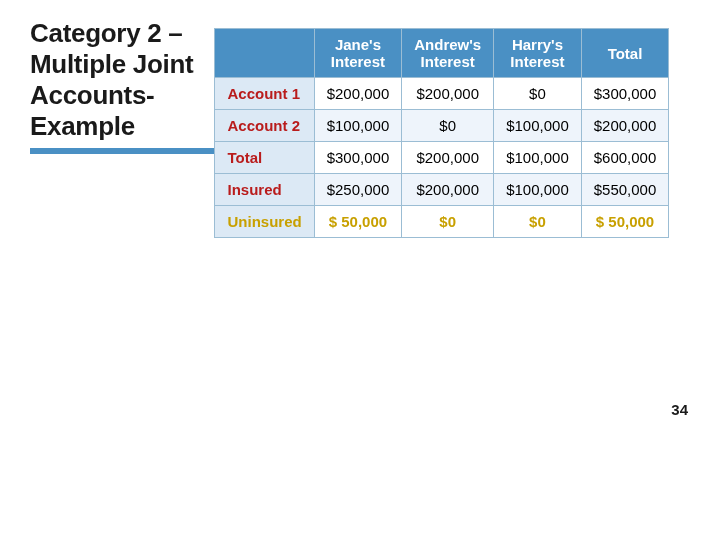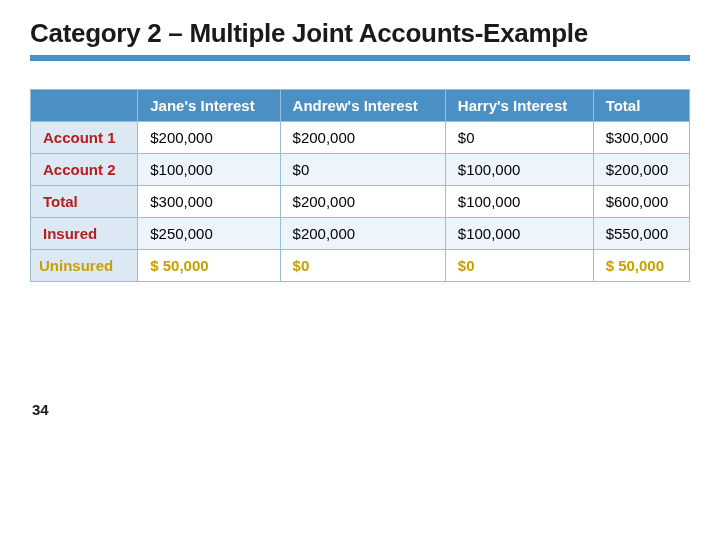--- a/index.html
+++ b/index.html
@@ -10,21 +10,21 @@
       font-family: Arial, Helvetica, sans-serif;
       position: relative;
       overflow: hidden;
     }
 
     .page-container {
       width: 720px;
       height: 428px;
       padding: 18px 30px 10px 30px;
       display: flex;
-      flex-direction: column;
+      flex-direction: row;
     }
 
     .title-area {
       margin-bottom: 18px;
     }
 
     .title-text {
       font-size: 26px;
       font-weight: bold;
       color: #1a1a1a;
@@ -44,21 +44,21 @@
     }
 
     table {
       width: 100%;
       border-collapse: collapse;
     }
 
     table th, table td {
       border: 1px solid #9bbdd4;
       padding: 7px 12px;
-      text-align: left;
+      text-align: center;
       font-size: 15px;
     }
 
     
     thead tr th {
       background: #4a90c4;
       color: #ffffff;
       font-weight: bold;
       font-size: 15px;
     }
@@ -81,21 +81,20 @@
       background: #ffffff;
     }
     tbody tr:nth-child(even) td:not(:first-child) {
       background: #eef4fb;
     }
 
     
     .uninsured-label {
       color: #c8a000 !important;
       font-weight: bold;
-      padding-left: 8px;
     }
     .uninsured-val {
       color: #c8a000 !important;
       font-weight: bold;
       margin-left: 28px;
     }
 
     .footer-row {
       display: flex;
       justify-content: space-between;

